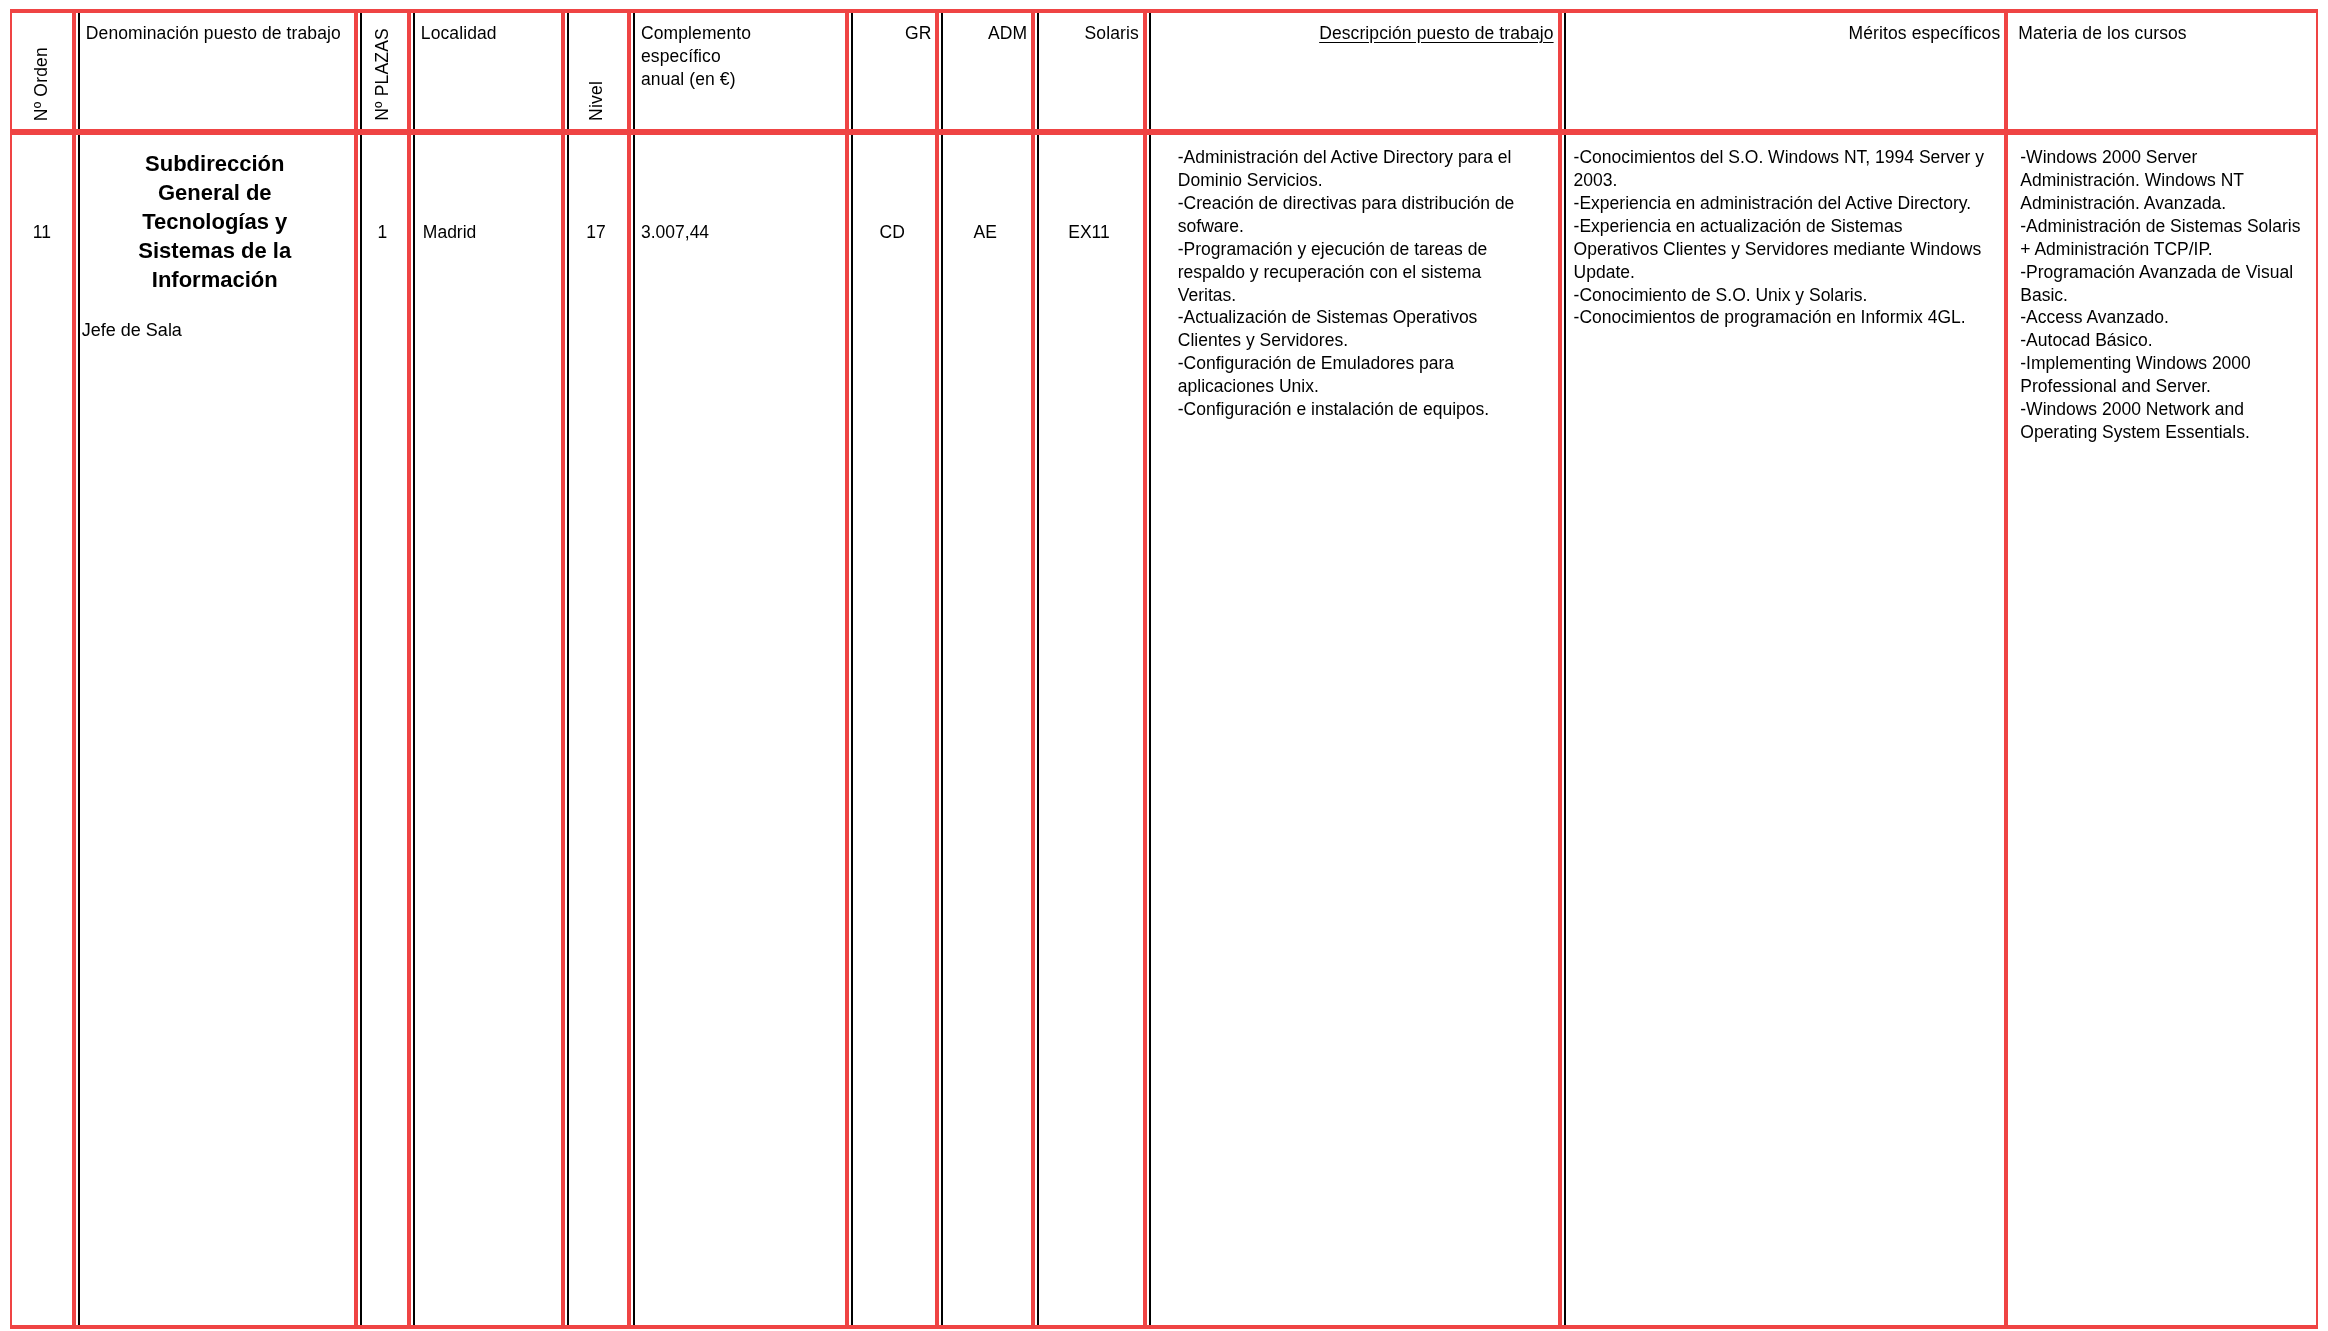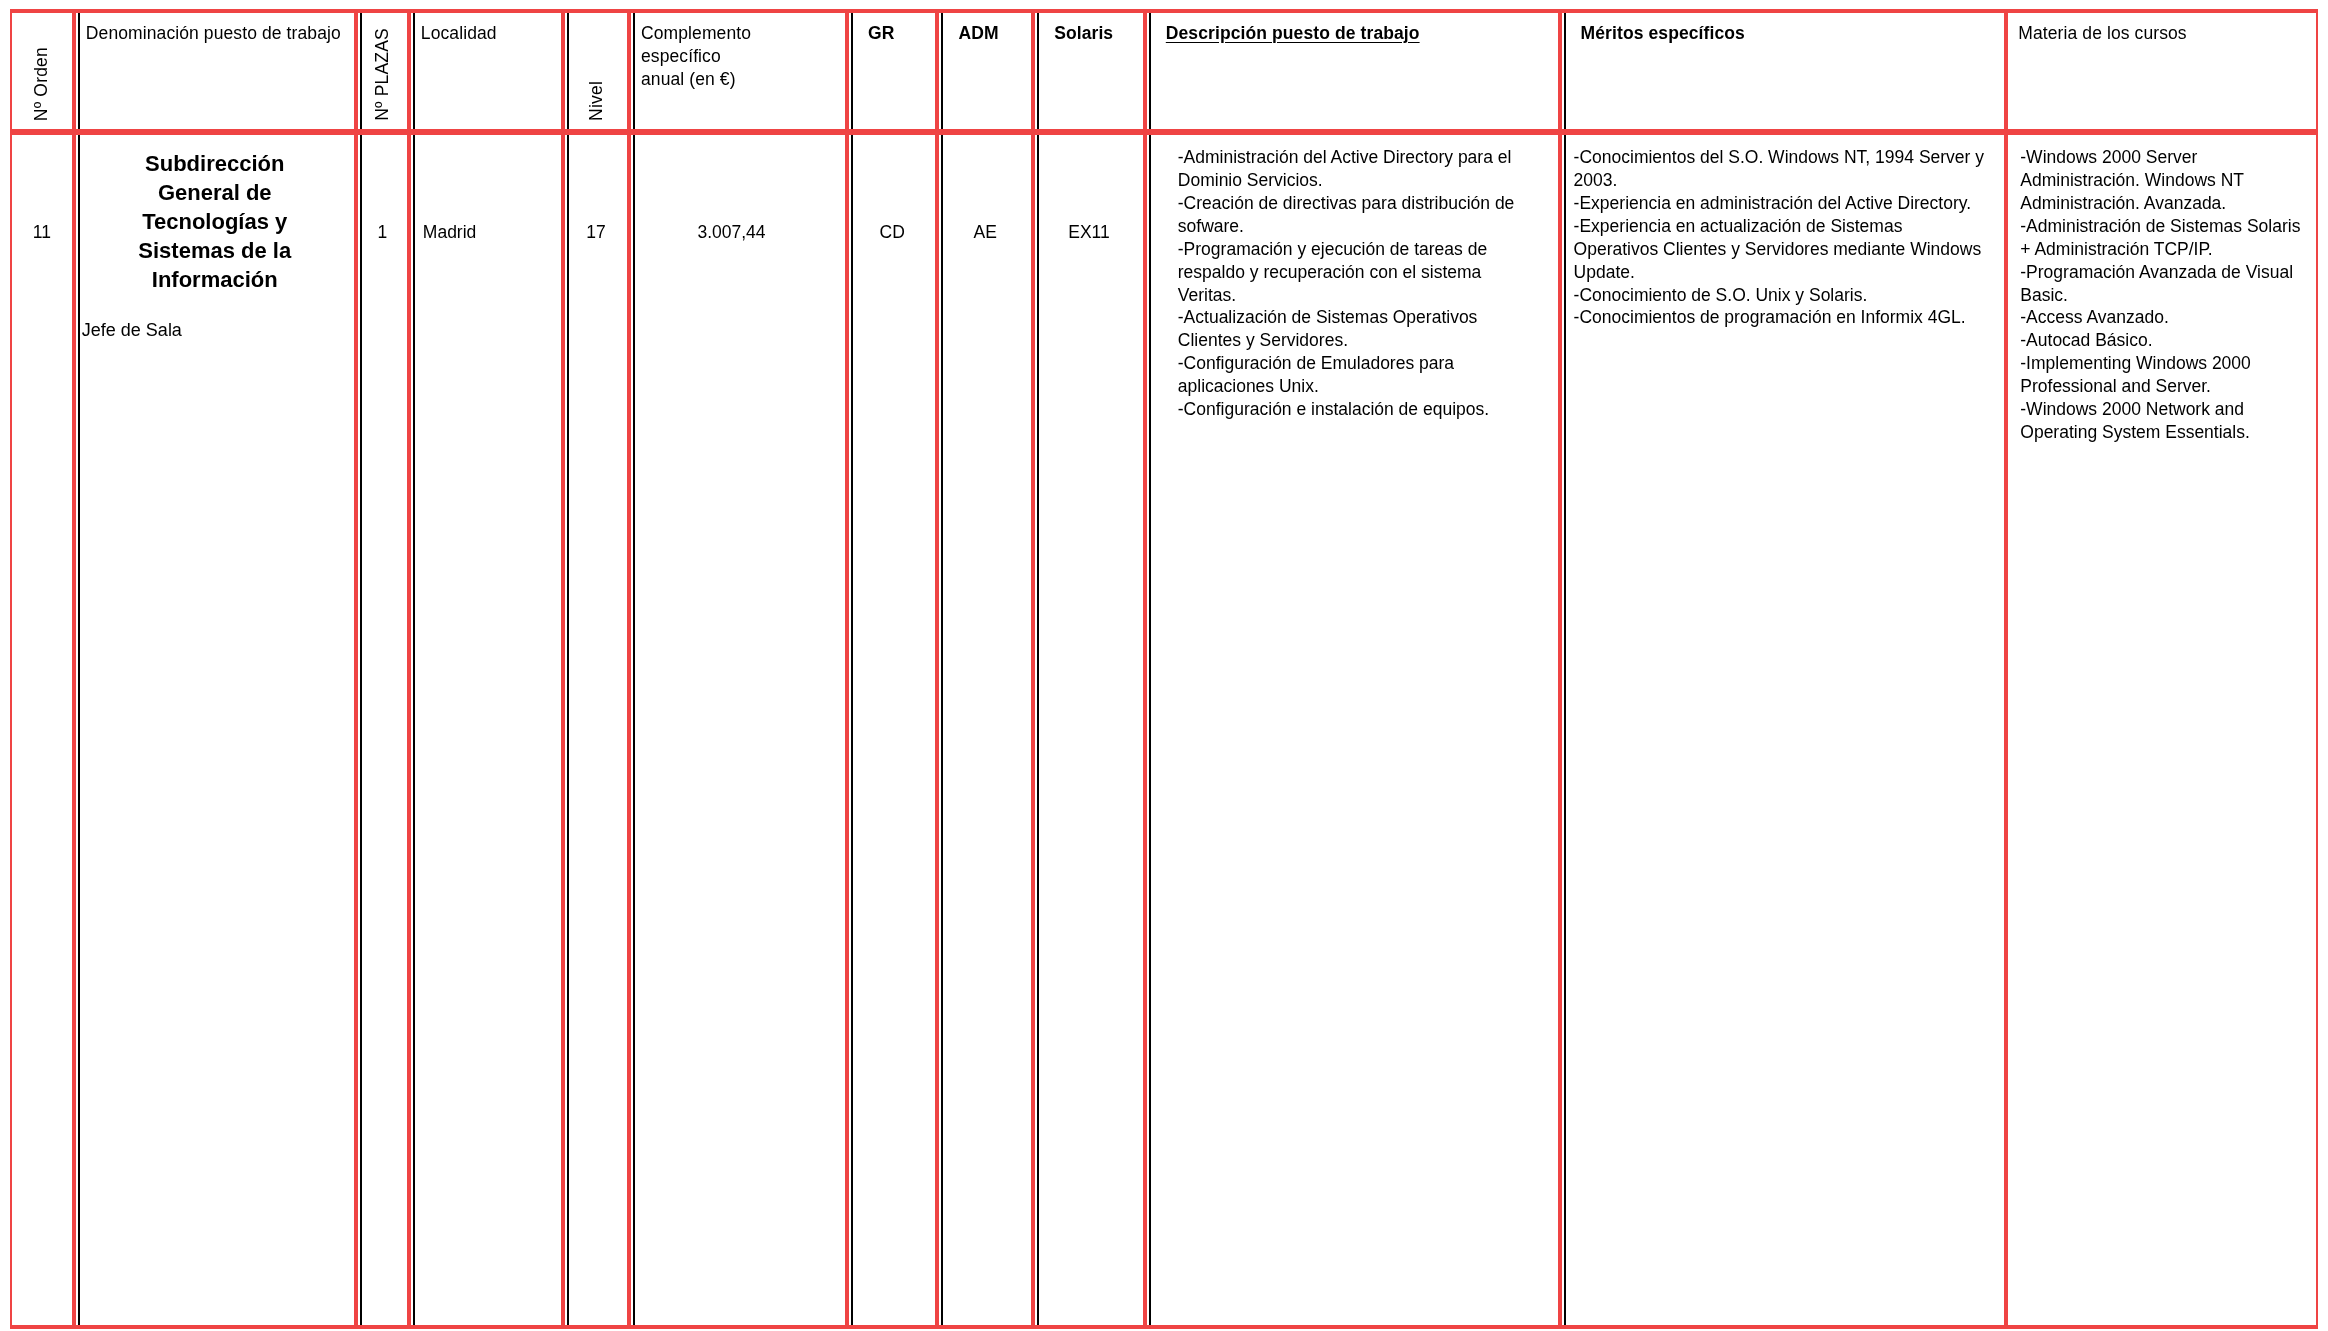--- a/index.html
+++ b/index.html
@@ -62,24 +62,23 @@
     border-top-width: 4px;
     border-bottom-width: 3px;
   }
   tr.head .hcell {
     padding: 9px 8px 0 10px;
     font-size: 17.5px;
     line-height: 1.32;
     letter-spacing: .1px;
   }
   tr.head .hcell.center {
-    text-align: left;
+    text-align: right;
     padding-left: 19px;
     padding-right: 4px;
-    font-weight: bold;
   }
   .underlined { text-decoration: underline; text-underline-offset: 3px; }
 
   
   .vcell {
     height: 116px;
   }
   .vtext {
     position: absolute;
     left: 0; right: 0;
@@ -101,21 +100,21 @@
     height: 1190px;
     border-top-width: 3px;
     border-bottom-width: 4px;
   }
   .bcell {
     padding: 6px 8px 0 10px;
     font-size: 17.5px;
     line-height: 1.30;
   }
   .bcell.center { text-align: center; padding-left: 4px; padding-right: 4px; }
-  .bcell.right  { text-align: center;  padding-right: 31px; margin-left: 8px; }
+  .bcell.right  { text-align: left;  padding-right: 31px; }
 
   .unit-title {
     text-align: center;
     font-weight: bold;
     font-size: 22px;
     line-height: 1.32;
     padding: 14px 26px 0 26px;
   }
   .post-name {
     padding: 26px 0 0 6px;

